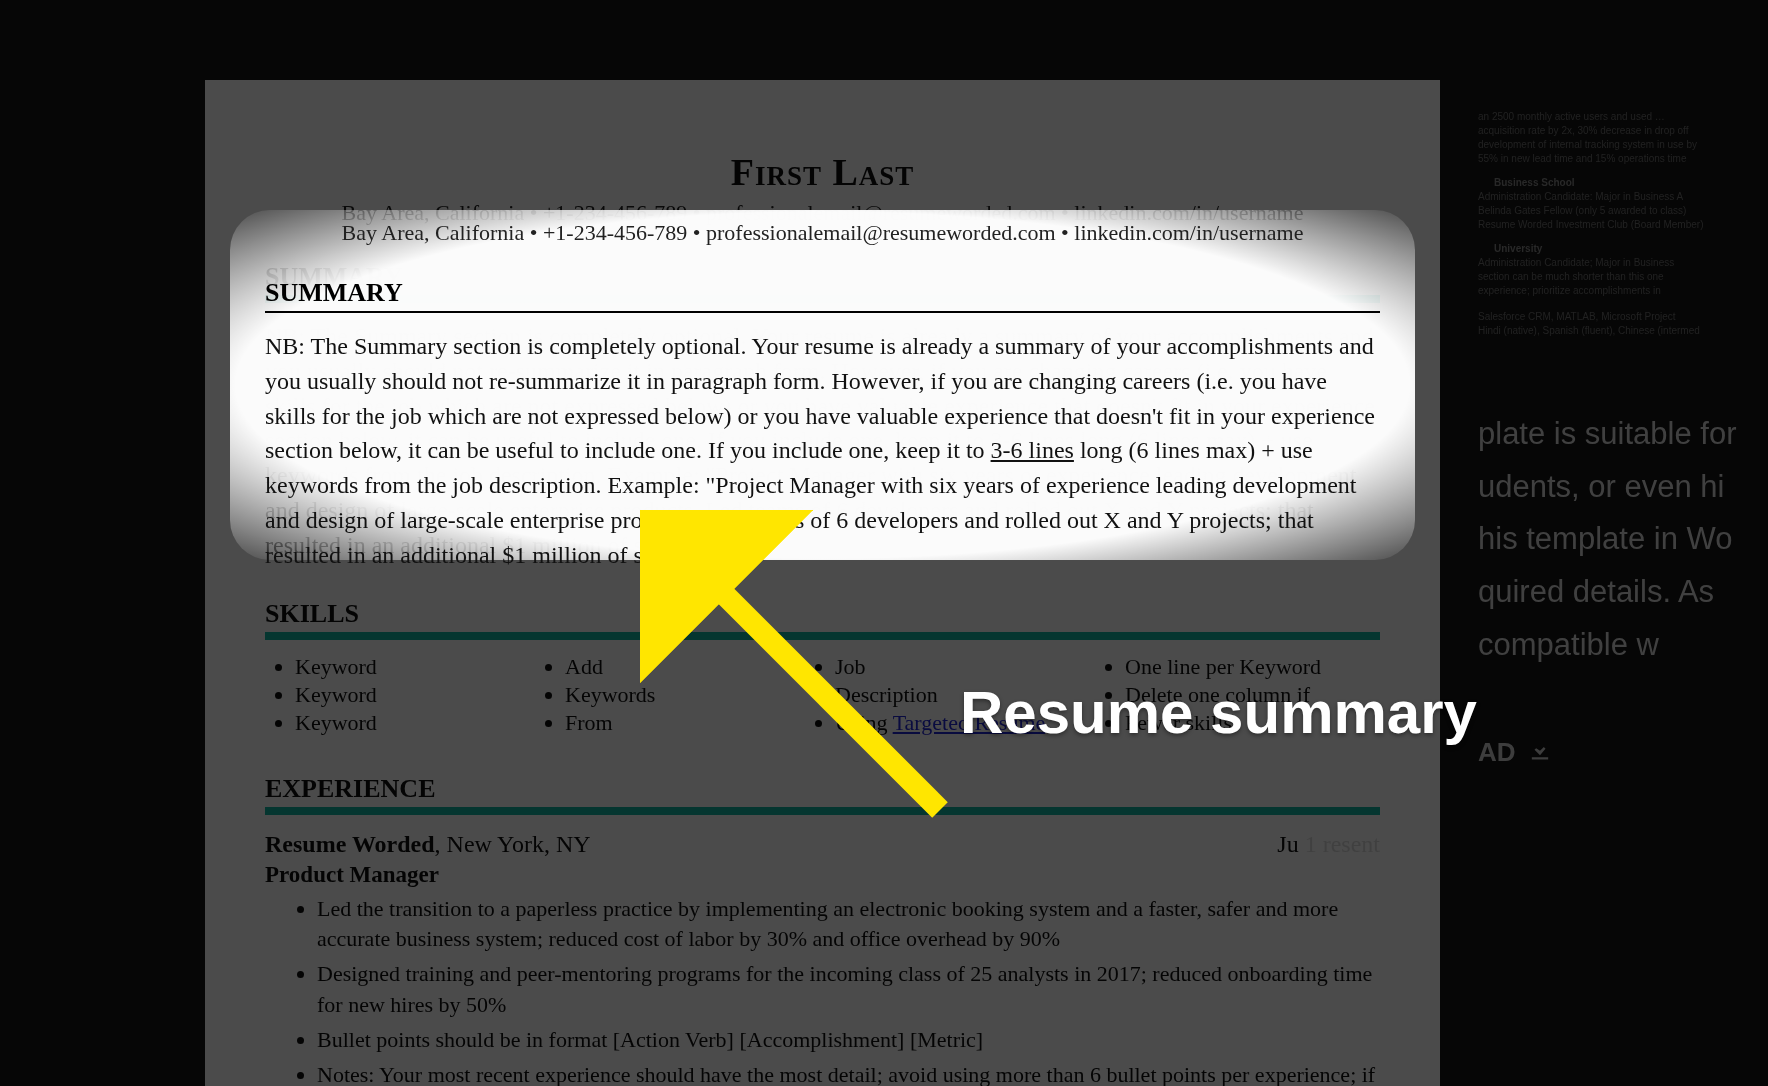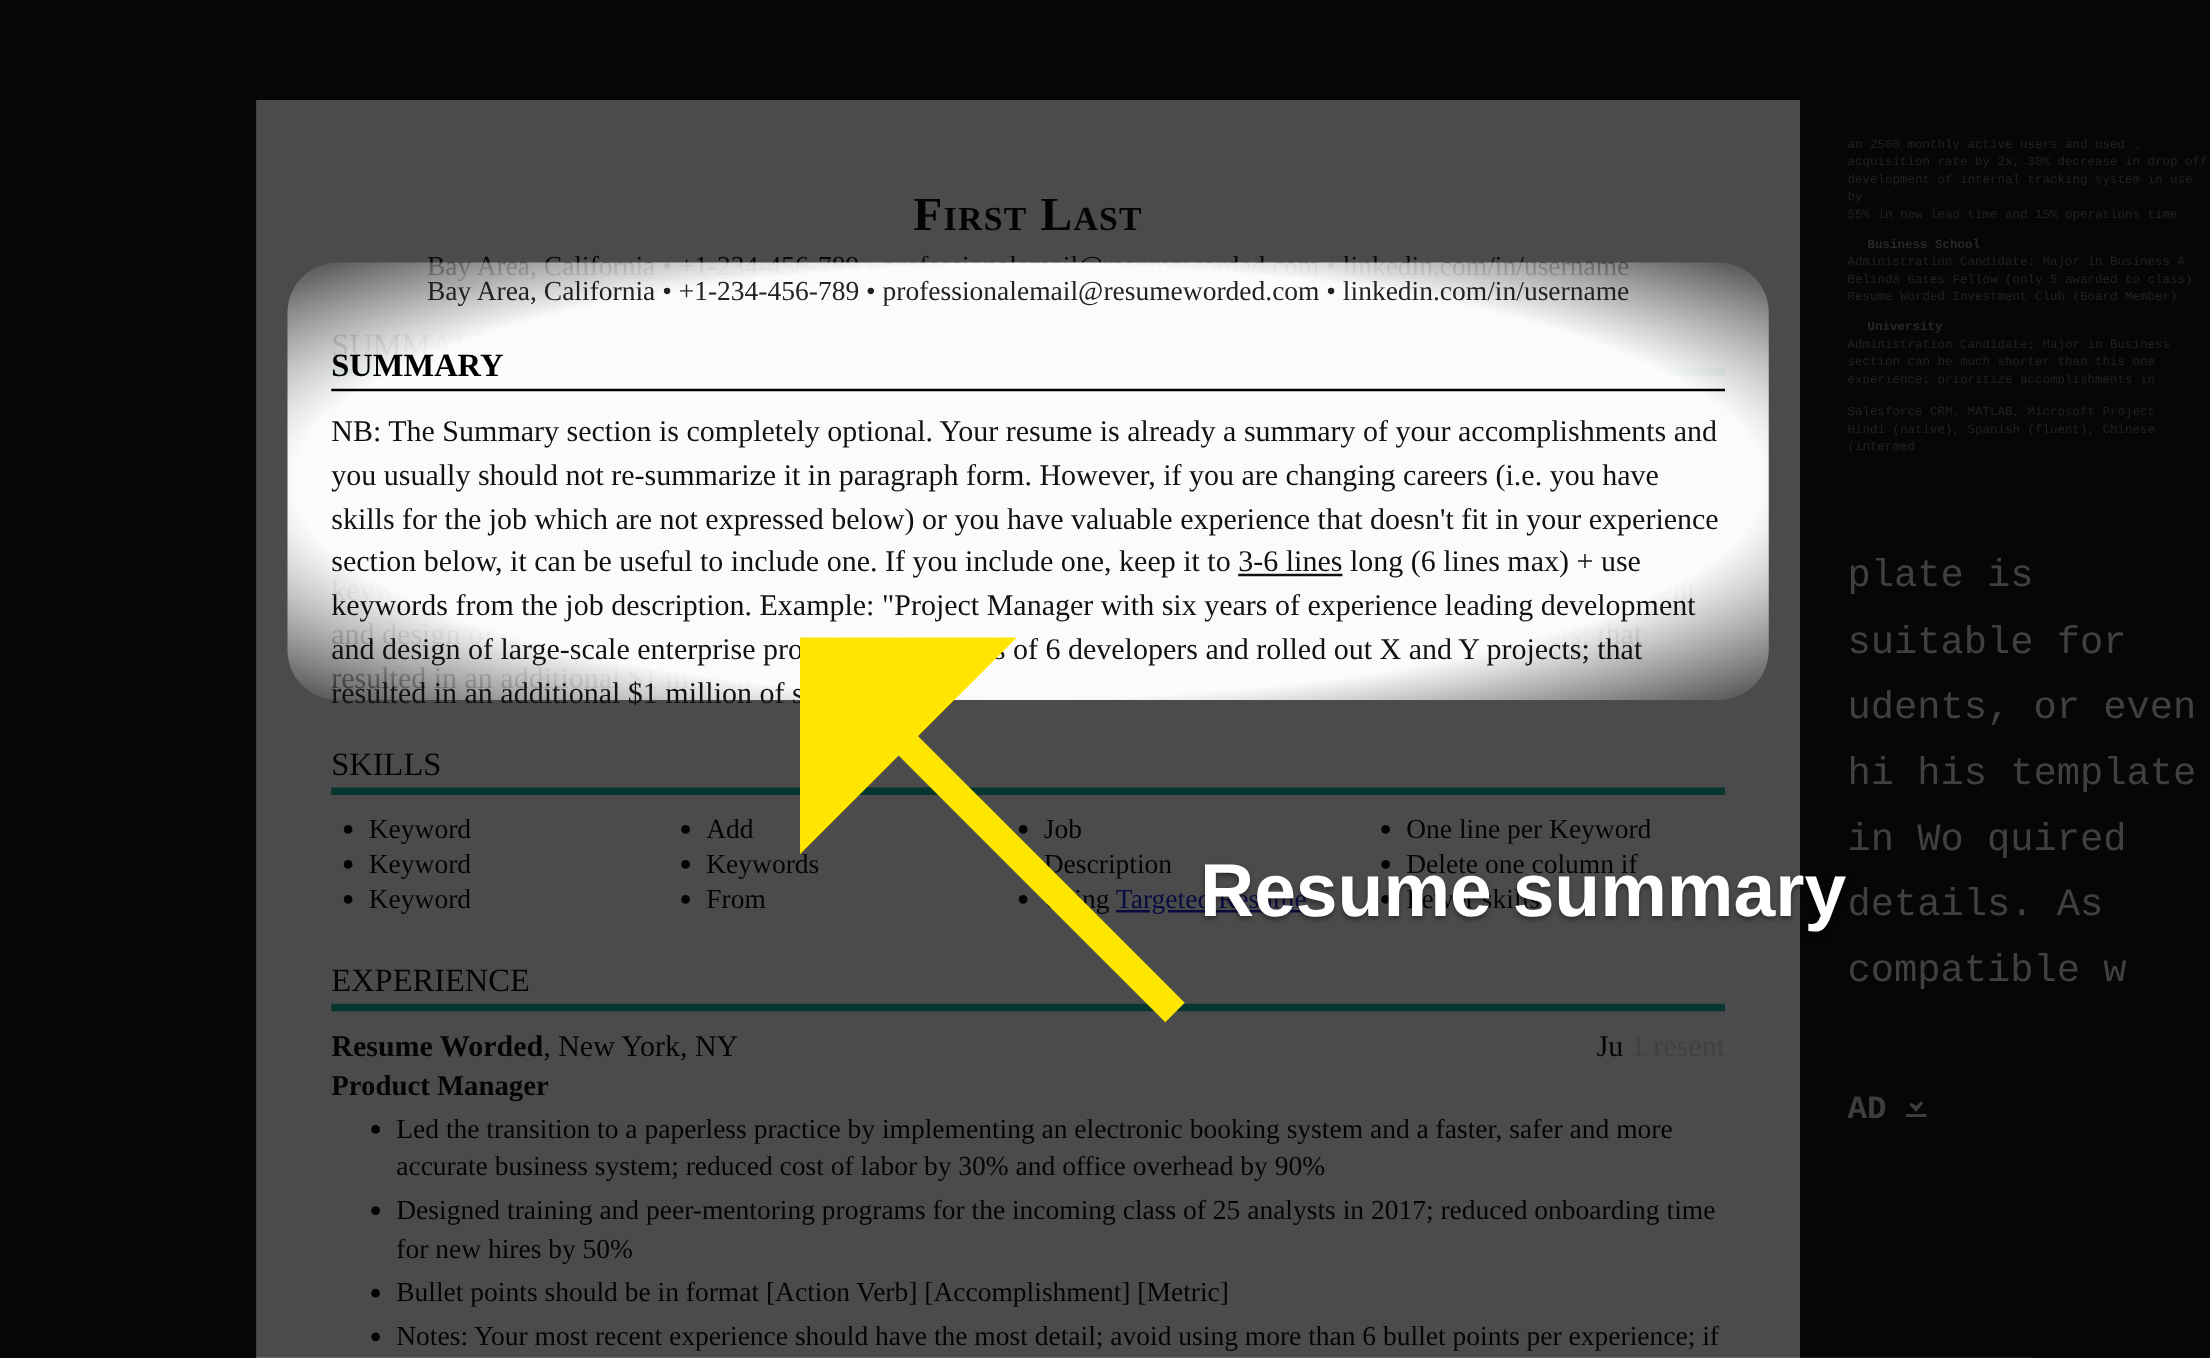--- a/index.html
+++ b/index.html
@@ -12,21 +12,21 @@
       overflow: hidden;
     }
     .dim-overlay { position: absolute; inset: 0; background: rgba(0,0,0,0.55); z-index: 5; }
     .bg-right {
       position: absolute;
       right: 0;
       top: 110px;
       width: 290px;
       z-index: 2;
       color: #666;
-      font-family: Liberation Mono, monospace;
+      font-family: Liberation Sans, sans-serif;
     }
     .bg-right .blurb {
       font-size: 10px; line-height: 1.4; color: #4a4a4a;
     }
     .bg-right .heading { font-weight: 600; font-size: 10px; color: #5a5a5a; margin-top: 10px; margin-left: 16px; }
     .bg-right .big {
       font-size: 31px;
       color: #8f8f8f;
       line-height: 1.7;
       margin-top: 70px;
@@ -74,23 +74,23 @@
       letter-spacing: 1px;
     }
     .contact {
       text-align: center;
       font-size: 22px;
       margin-top: 6px;
       color: #222;
     }
     .section-h {
       font-size: 26px;
-      font-weight: 400;
+      font-weight: 700;
       margin-top: 36px;
-      border-bottom: 6px solid #14b8a6;
+      border-bottom: 8px solid #14b8a6;
       padding-bottom: 3px;
     }
     .summary-p {
       margin-top: 16px;
       font-size: 24px;
       line-height: 1.45;
       color: #111;
     }
     .summary-p u { text-decoration: underline; }
     .skills-grid {

